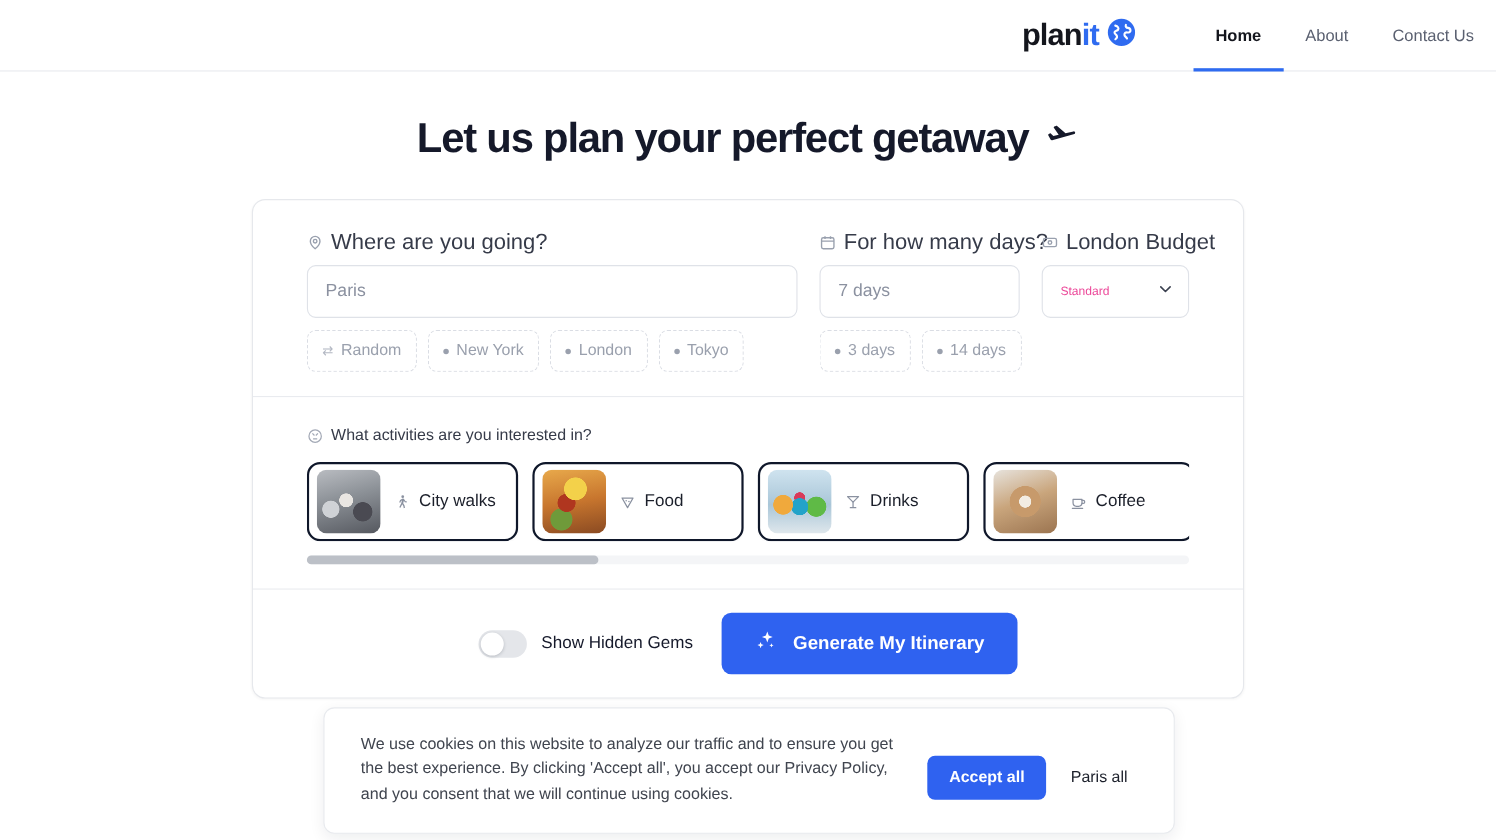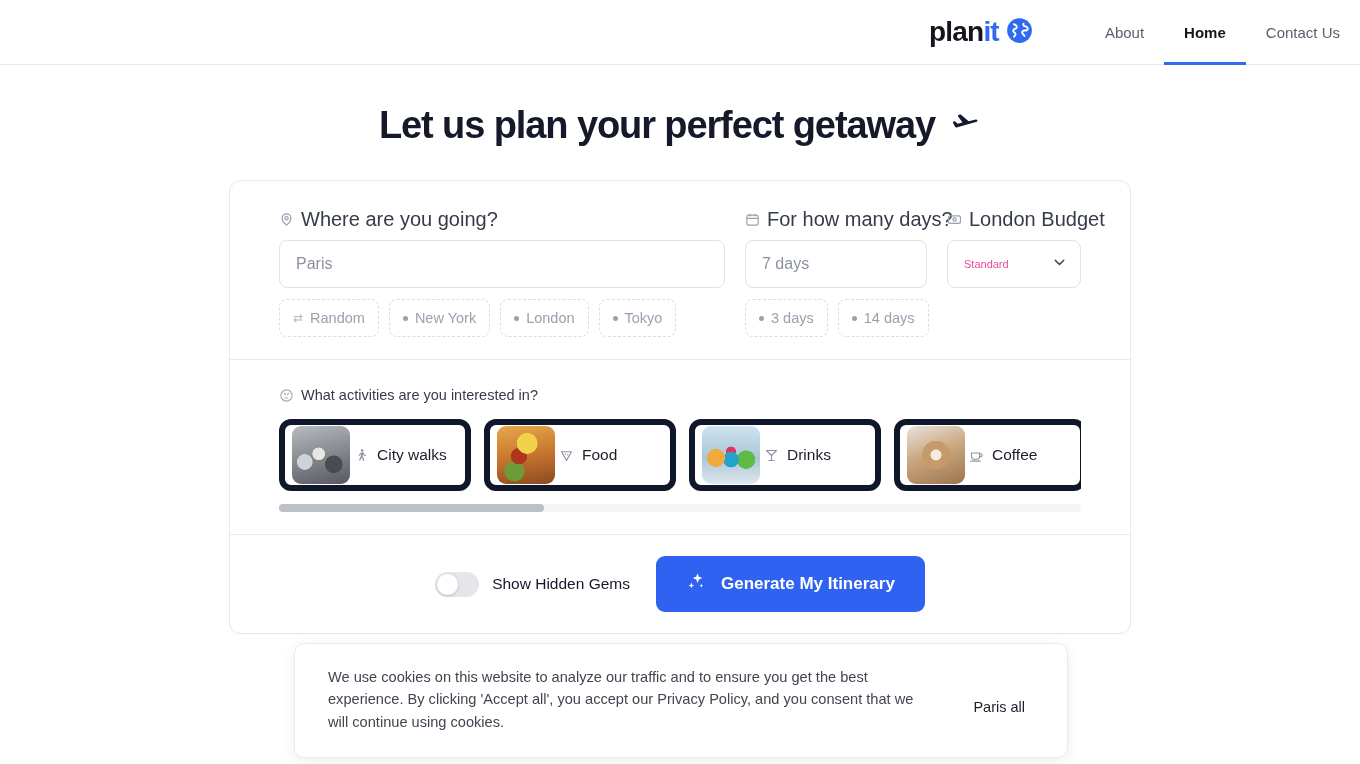--- a/index.html
+++ b/index.html
@@ -200,26 +200,26 @@
     position: relative;
   }
   .activities-track {
     display: flex;
     gap: 13px;
   }
   .activity-card {
     flex: 0 0 auto;
     width: 192px;
     height: 72px;
-    border: 6px solid #0f172a;
+    border: 2px solid #0f172a;
     border-radius: 12px;
     background: #fff;
     display: flex;
     align-items: center;
-    gap: 4px;
+    gap: 12px;
     padding: 7px 10px 7px 7px;
     cursor: pointer;
     box-shadow: 0 1px 1px rgba(16,24,40,0.02);
   }
   .activity-thumb {
     width: 58px;
     height: 58px;
     border-radius: 9px;
     flex: 0 0 auto;
     background-size: cover;
@@ -404,22 +404,22 @@
     </div>
     <span class="logo-globe">
       <svg width="27" height="27" viewBox="0 0 24 24">
         <circle cx="12" cy="12" r="11" fill="#2f6bf0"></circle>
         <path d="M7 6.5c2.2 .4 3 2 2.3 3.2-.7 1.2-2.6 .8-2.9 2.2-.3 1.4 1.4 1.6 1.9 2.8.4 1-.3 2.1-1.2 2.8" stroke="#ffffff" stroke-width="1.7" fill="none" stroke-linecap="round"></path>
         <path d="M15.6 5.9c-.6 1.4.4 2.3 1.6 2.4 1.2.1 2 .8 2.1 1.9.1 1.4-1.3 2-2.6 1.8-1.4-.2-2.4.6-2.3 1.9.1 1.4 1.6 1.7 2.1 3" stroke="#ffffff" stroke-width="1.7" fill="none" stroke-linecap="round"></path>
       </svg>
     </span>
   </div>
   <div class="nav-links">
+    <div class="nav-link active">Home</div>
     <div class="nav-link">About</div>
-    <div class="nav-link active">Home</div>
     <div class="nav-link">Contact Us</div>
   </div>
 </div>
 
 <h1 class="headline">
   <span>Let us plan your perfect getaway</span>
   <span class="plane-icon">
     <svg width="34" height="34" viewBox="0 0 24 24" fill="#15192a">
       <path d="M21 12.5c.4-.2.6-.7.4-1.1-.2-.4-.6-.6-1-.5l-5.1 1.2-5.4-4.6c-.2-.2-.5-.2-.8-.1l-1 .4c-.4.2-.5.7-.2 1l3 4.3-3.4.8-1.7-1.6c-.2-.2-.4-.2-.6-.1l-.7.3c-.3.1-.4.5-.3.8l1.5 2.8c.2.4.6.6 1 .5L21 12.5z"></path>
       <path d="M9.4 16.6l3 4.2c.3.4.8.3 1-.1l.4-.9c.1-.3.1-.6-.1-.8l-2.2-3.3-2.1.9z" opacity="0"></path>
@@ -604,15 +604,16 @@
       </span>
       <span>Generate My Itinerary</span>
     </button>
   </div>
 
 </div>
 
 <div class="cookie-banner">
   <div class="cookie-text">We use cookies on this website to analyze our traffic and to ensure you get the best experience. By clicking 'Accept all', you accept our Privacy Policy, and you consent that we will continue using cookies.</div>
   <div class="cookie-actions">
+    <button class="btn-accept">Accept all</button>
     <button class="btn-reject">Paris all</button>
   </div>
 </div>
 
 </body></html>

